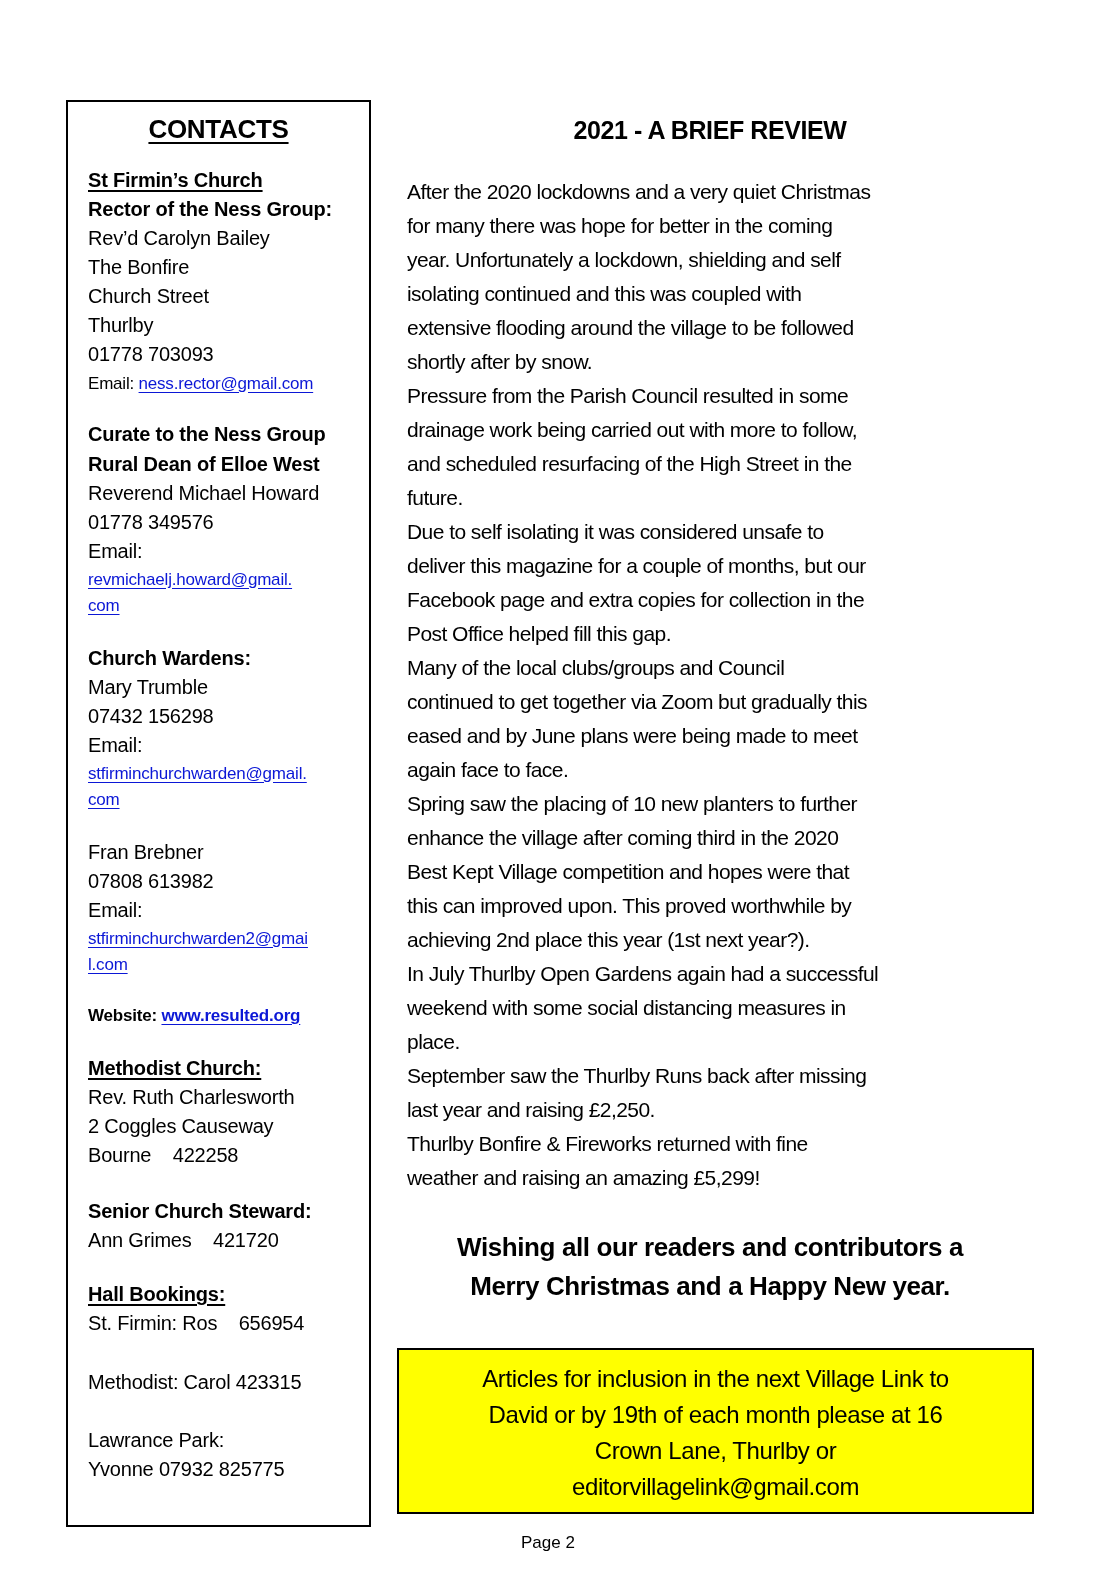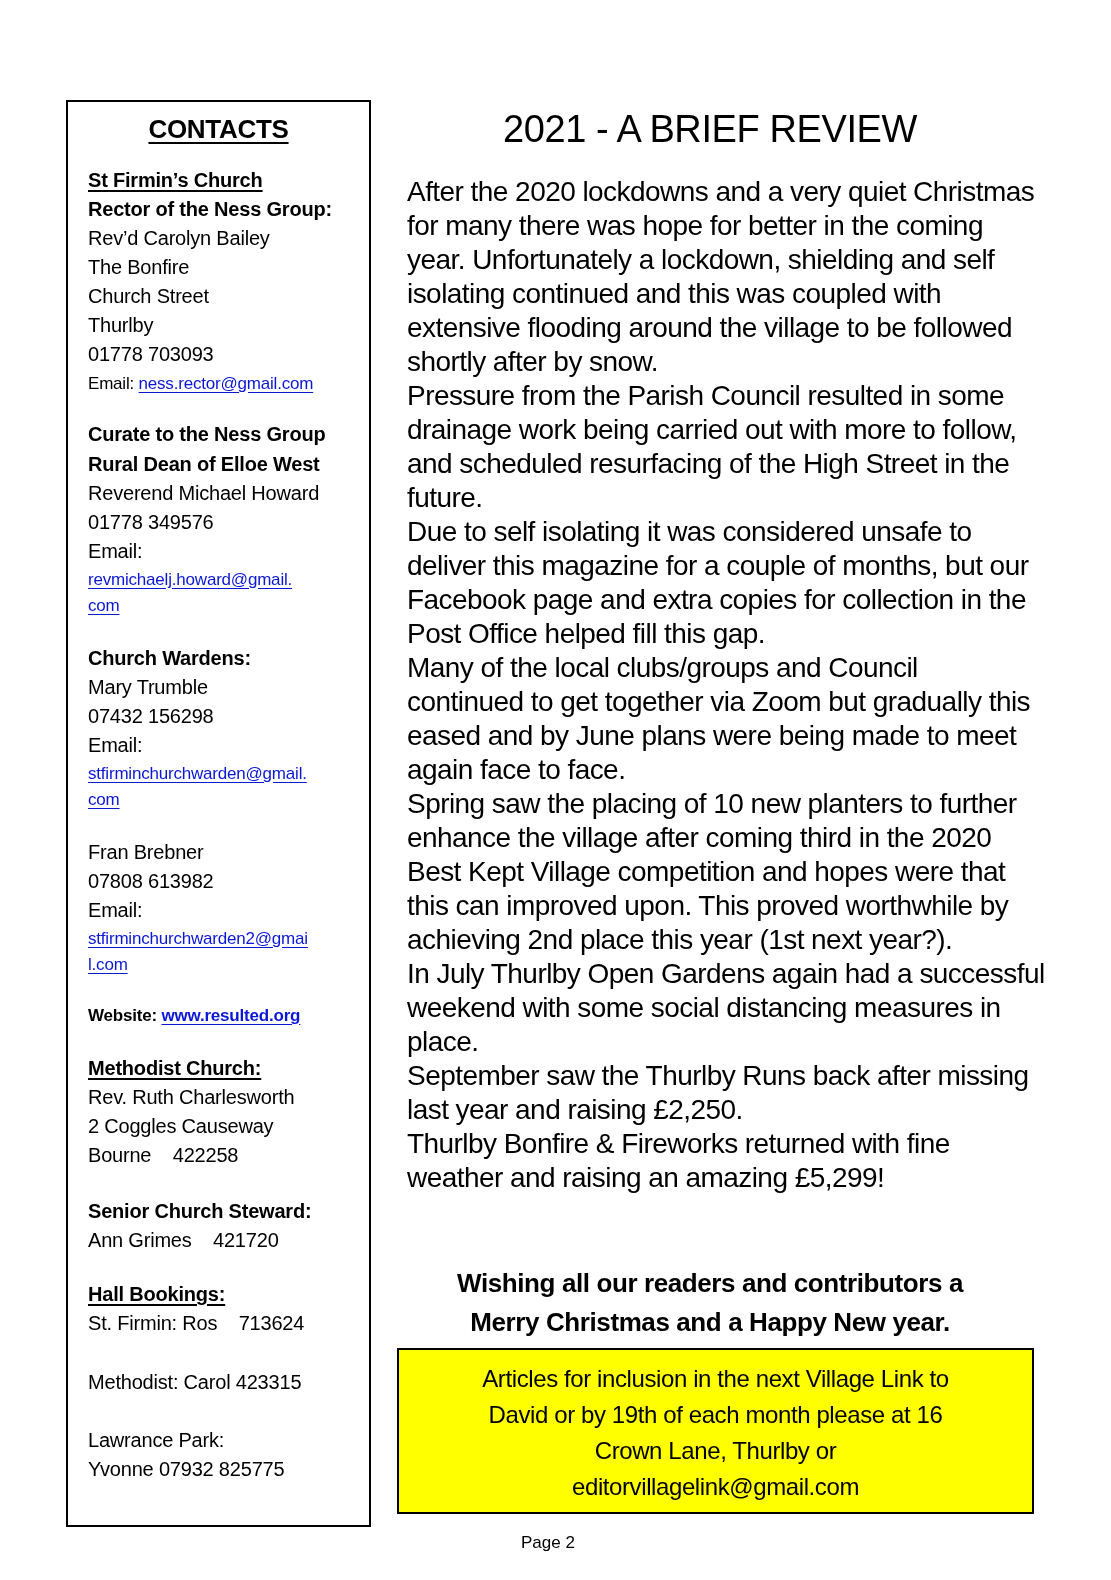--- a/index.html
+++ b/index.html
@@ -55,45 +55,44 @@
       text-decoration: underline;
       text-underline-offset: 3px;
     }
     .link.bold { font-weight: bold; }
 
     
     .article-title {
       position: absolute;
       left: 395px;
       width: 630px;
-      top: 108px;
-      text-align: center;
-      font-weight: normal;
-      font-size: 38px;
+      top: 116px;
+      text-align: center;
+      font-weight: bold;
+      font-size: 25px;
       letter-spacing: -0.4px;
     }
     .aline {
       position: absolute;
       left: 407px;
-      font-size: 28px;
+      font-size: 21px;
       line-height: 34px;
       white-space: nowrap;
       letter-spacing: -0.55px;
     }
 
     .greeting {
       position: absolute;
       left: 395px;
       width: 630px;
       text-align: center;
       font-weight: bold;
       font-size: 26px;
       line-height: 39px;
       letter-spacing: -0.4px;
-      margin-top: 36px;
     }
 
     
     .notice {
       position: absolute;
       left: 397px;
       top: 1348px;
       width: 633px;
       height: 162px;
       background: #ffff00;
@@ -175,21 +174,21 @@
 
   <div class="cline bold u" style="top:952px">Methodist Church:</div>
   <div class="cline" style="top:981px">Rev. Ruth Charlesworth</div>
   <div class="cline" style="top:1010px">2 Coggles Causeway</div>
   <div class="cline" style="top:1039px; white-space:pre">Bourne    422258</div>
 
   <div class="cline bold" style="top:1095px">Senior Church Steward:</div>
   <div class="cline" style="top:1124px; white-space:pre">Ann Grimes    421720</div>
 
   <div class="cline bold u" style="top:1178px">Hall Bookings:</div>
-  <div class="cline" style="top:1207px; white-space:pre">St. Firmin: Ros    713624</div>
+  <div class="cline" style="top:1207px; white-space:pre">St. Firmin: Ros    656954</div>
   <div class="cline" style="top:1266px">Methodist: Carol 423315</div>
   <div class="cline" style="top:1324px">Lawrance Park:</div>
   <div class="cline" style="top:1353px">Yvonne 07932 825775</div>
 </div>
 
 <div class="article-title">2021 - A BRIEF REVIEW</div>
 
 <div>
   <div class="aline" style="top:175px">After the 2020 lockdowns and a very quiet Christmas</div>
   <div class="aline" style="top:209px">for many there was hope for better in the coming</div>

